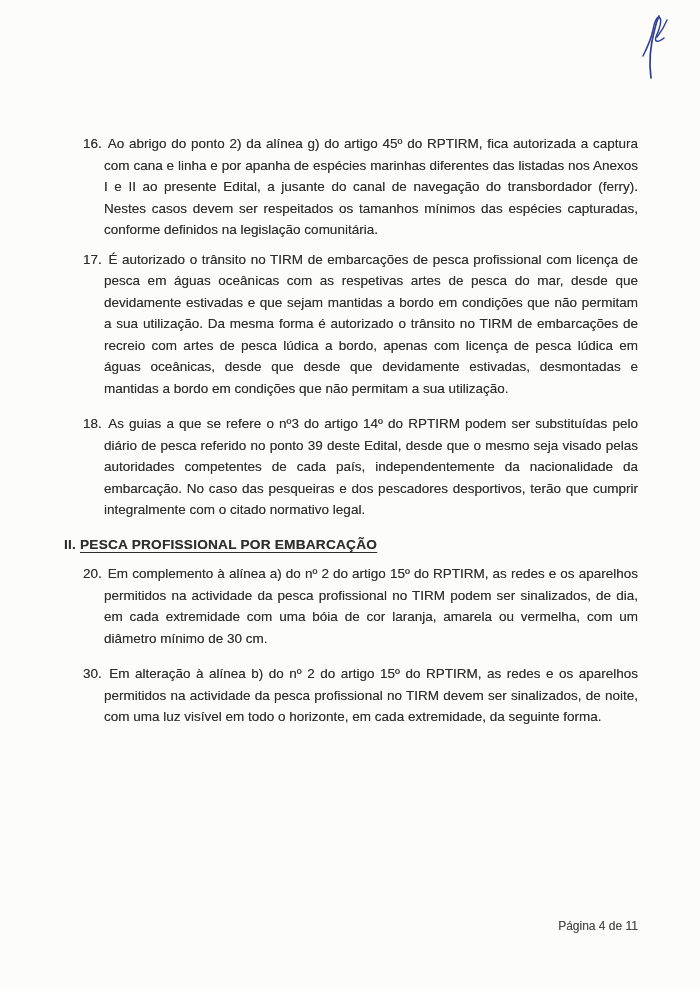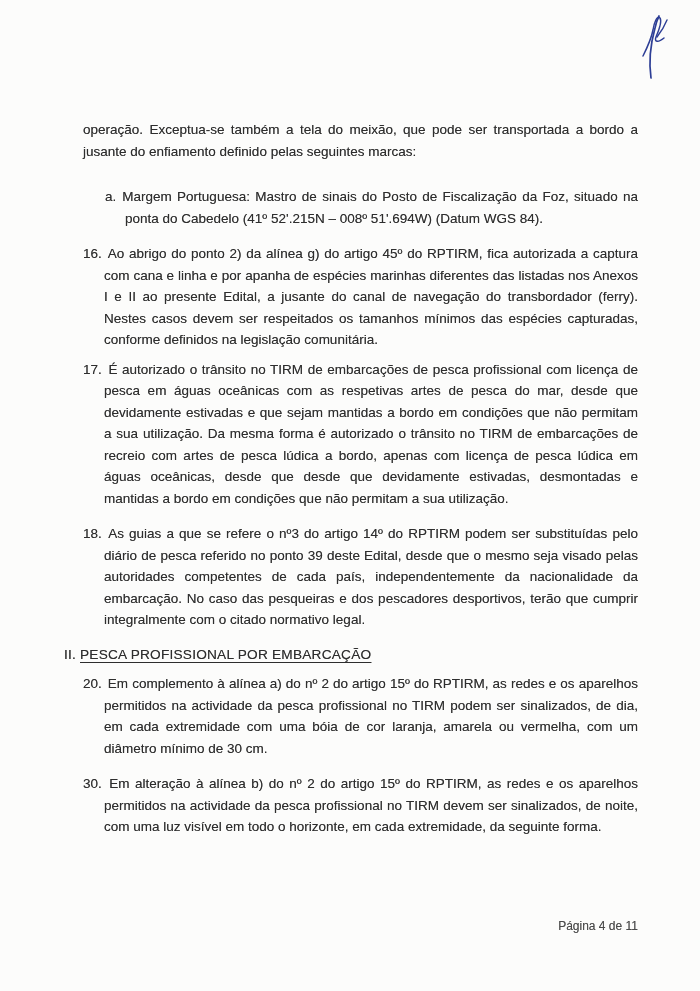--- a/index.html
+++ b/index.html
@@ -40,20 +40,21 @@
   .mt-lg { margin-top: 24px; }
   .mt-md { margin-top: 14px; }
   .mt-sm { margin-top: 8px; }
   .section-heading {
     margin-left: -19px;
     margin-top: 13px;
     font-size: 13.7px;
     line-height: 21.5px;
     letter-spacing: 0.2px;
     text-shadow: 0 0 0.6px rgba(45,45,45,0.55);
+    font-weight: bold;
   }
   .section-heading .title {
     text-decoration: underline;
     text-underline-offset: 3px;
   }
   .footer {
     position: absolute;
     right: 62px; bottom: 58px;
     font-size: 12px;
     color: #4a4a4a;
@@ -71,25 +72,21 @@
 <div class="page">
 
   <svg class="initials" viewBox="0 0 38 74">
     <path d="M15,68 C13,54 14,36 19,18 C20,13 22,8 23,6" fill="none" stroke-width="1.7" stroke-linecap="round" stroke="#2e3f96"></path>
     <path d="M7,46 C11,38 15,30 17,20 C18,13 21,5 24,8 C26,11 23,20 20,27 C18,32 22,33 28,28" fill="none" stroke-width="1.5" stroke-linecap="round" stroke="#2e3f96"></path>
     <path d="M21,27 C25,22 29,15 31,10" fill="none" stroke-width="1.4" stroke-linecap="round" stroke="#2e3f96"></path>
   </svg>
 
   <div class="content">
 
-    <p class="body-text">operação. Exceptua-se também a tela do meixão, que pode ser transportada a bordo a jusante do enfiamento definido pelas seguintes marcas:</p>
 
-    <div class="body-text sub-item mt-lg">
-      <span class="label">a.</span><span>Margem Portuguesa: Mastro de sinais do Posto de Fiscalização da Foz, situado na ponta do Cabedelo (41º 52'.215N – 008º 51'.694W) (Datum WGS 84).</span>
-    </div>
 
 
     <div class="body-text num-item mt-md">
       <span class="num">16.</span> <span>Ao abrigo do ponto 2) da alínea g) do artigo 45º do RPTIRM, fica autorizada a captura com cana e linha e por apanha de espécies marinhas diferentes das listadas nos Anexos I e II ao presente Edital, a jusante do canal de navegação do transbordador (ferry). Nestes casos devem ser respeitados os tamanhos mínimos das espécies capturadas, conforme definidos na legislação comunitária.</span>
     </div>
 
     <div class="body-text num-item mt-sm">
       <span class="num">17.</span> <span>É autorizado o trânsito no TIRM de embarcações de pesca profissional com licença de pesca em águas oceânicas com as respetivas artes de pesca do mar, desde que devidamente estivadas e que sejam mantidas a bordo em condições que não permitam a sua utilização. Da mesma forma é autorizado o trânsito no TIRM de embarcações de recreio com artes de pesca lúdica a bordo, apenas com licença de pesca lúdica em águas oceânicas, desde que desde que devidamente estivadas, desmontadas e mantidas a bordo em condições que não permitam a sua utilização.</span>
     </div>
 

